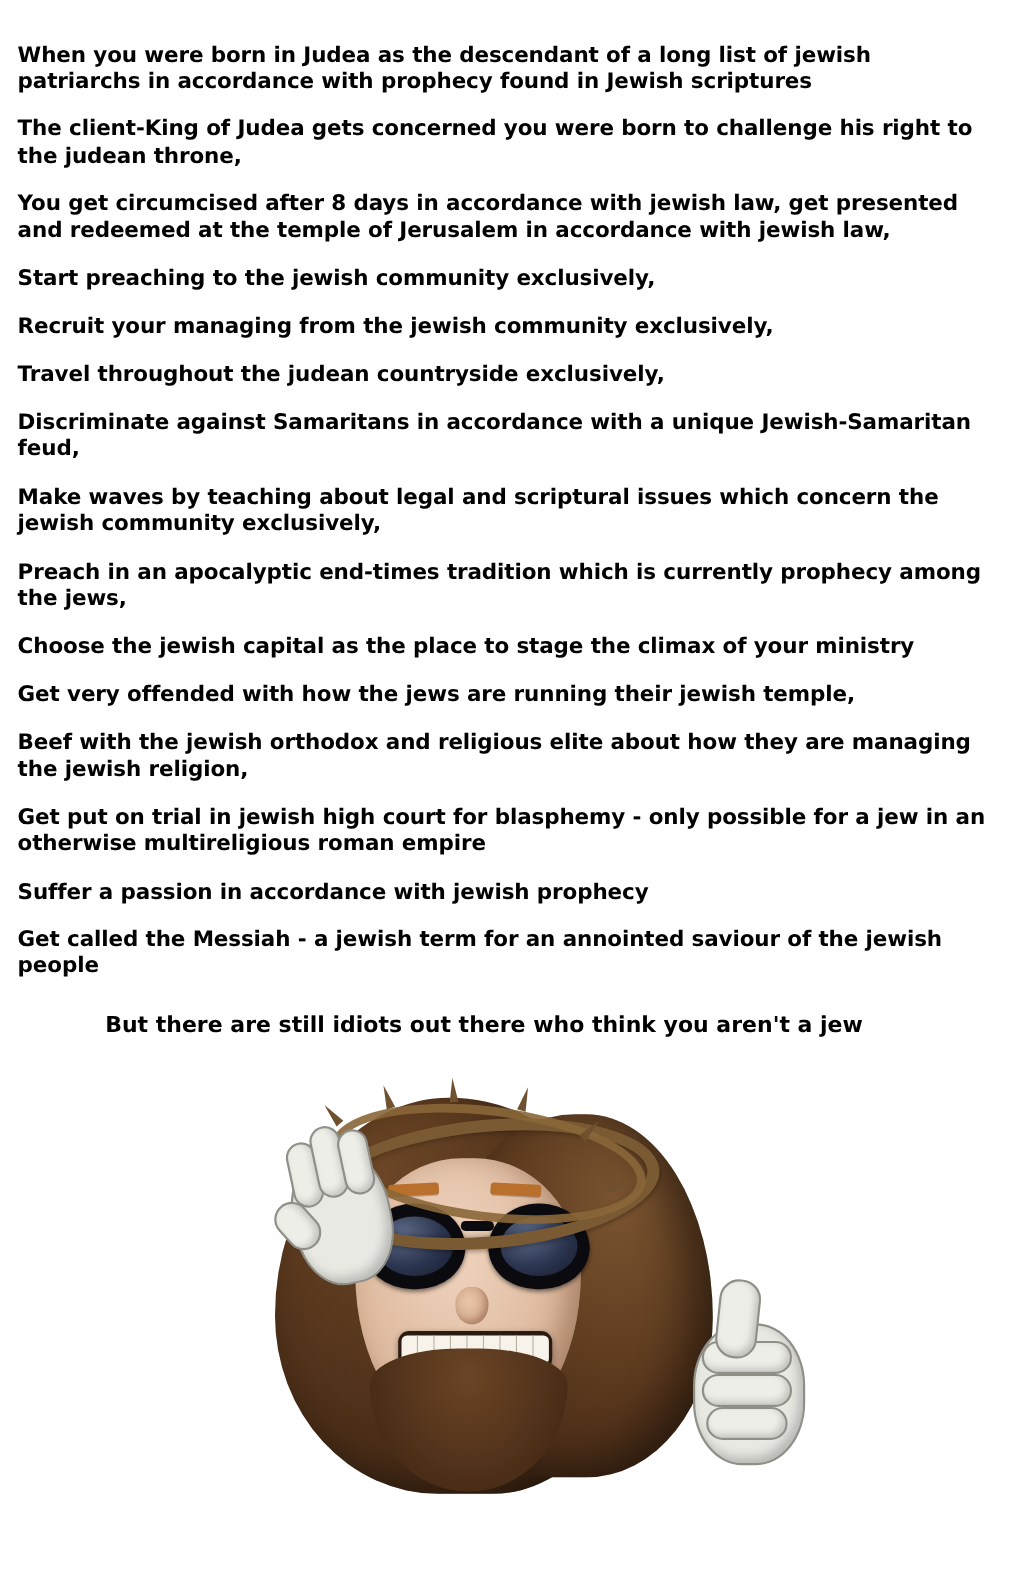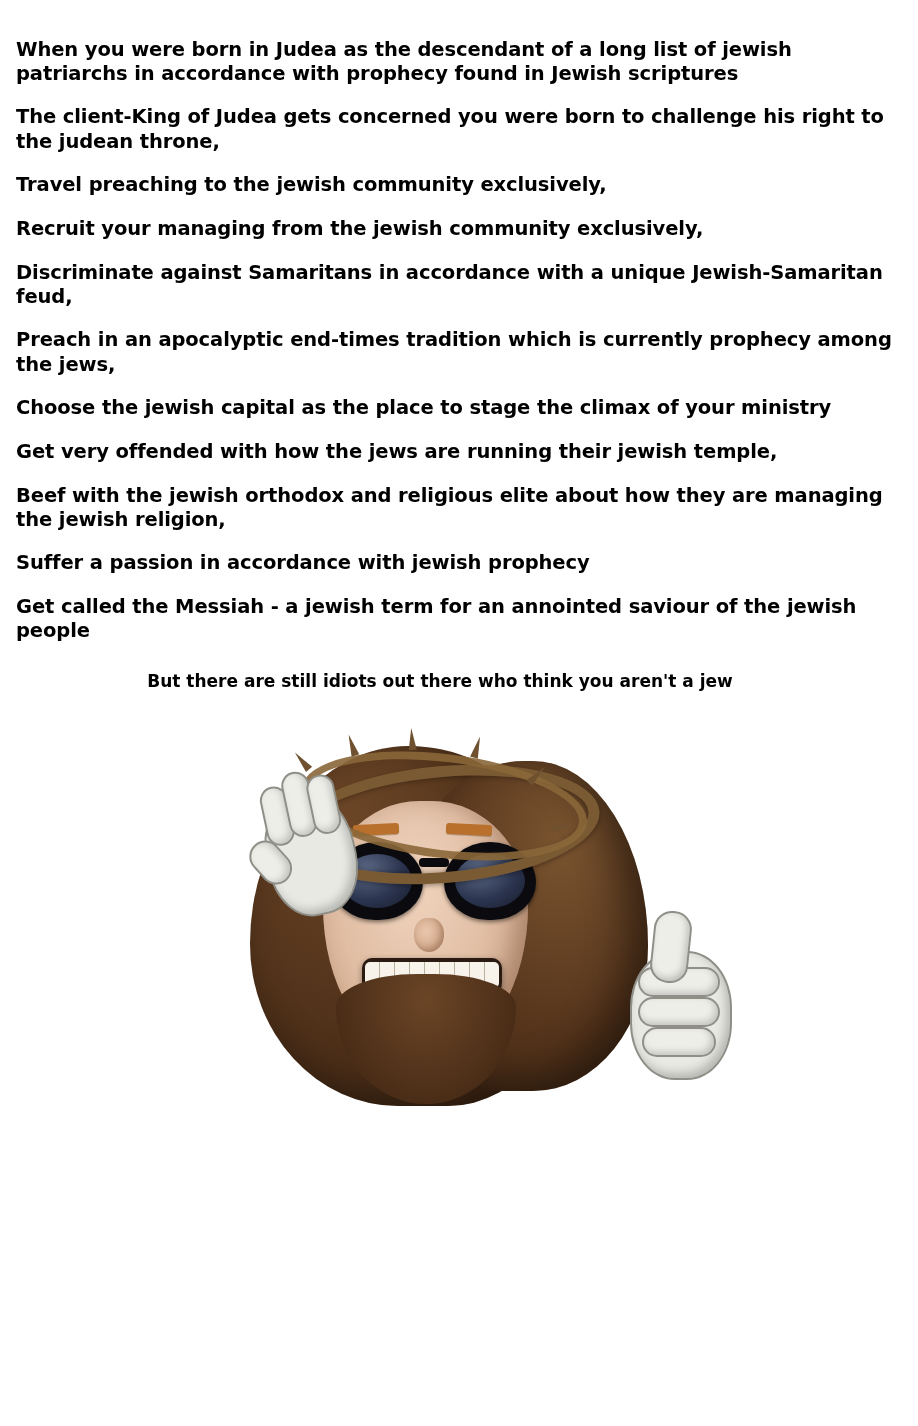--- a/index.html
+++ b/index.html
@@ -28,21 +28,21 @@
     font-size: 19.5px;
     font-weight: bold;
     line-height: 1.24;
     margin-bottom: 15px;
     letter-spacing: -0.1px;
   }
   .line:last-child {
     margin-bottom: 0;
   }
   .punchline {
-    font-size: 17px;
+    font-size: 20px;
     font-weight: bold;
     text-align: center;
     margin-top: 28px;
     margin-bottom: 0;
     padding-right: 40px;
   }
   .image-area {
     position: relative;
     width: 918px;
     height: 455px;
@@ -272,27 +272,31 @@
   }
 </style>
 </head>
 <body>
 
 <div class="meme-wrap">
 
   <div class="text-block">
     <p class="line">When you were born in Judea as the descendant of a long list of jewish patriarchs in accordance with prophecy found in Jewish scriptures</p>
     <p class="line">The client-King of Judea gets concerned you were born to challenge his right to the judean throne,</p>
-    <p class="line">Travel preaching to the jewish community exclusively,</p>
+    <p class="line">You get circumcised after 8 days in accordance with jewish law, get presented and redeemed at the temple of Jerusalem in accordance with jewish law,</p>
+    <p class="line">Start preaching to the jewish community exclusively,</p>
     <p class="line">Recruit your managing from the jewish community exclusively,</p>
+    <p class="line">Travel throughout the judean countryside exclusively,</p>
     <p class="line">Discriminate against Samaritans in accordance with a unique Jewish-Samaritan feud,</p>
+    <p class="line">Make waves by teaching about legal and scriptural issues which concern the jewish community exclusively,</p>
     <p class="line">Preach in an apocalyptic end-times tradition which is currently prophecy among the jews,</p>
     <p class="line">Choose the jewish capital as the place to stage the climax of your ministry</p>
     <p class="line">Get very offended with how the jews are running their jewish temple,</p>
     <p class="line">Beef with the jewish orthodox and religious elite about how they are managing the jewish religion,</p>
+    <p class="line">Get put on trial in jewish high court for blasphemy - only possible for a jew in an otherwise multireligious roman empire</p>
     <p class="line">Suffer a passion in accordance with jewish prophecy</p>
     <p class="line">Get called the Messiah - a jewish term for an annointed saviour of the jewish people</p>
     <p class="punchline">But there are still idiots out there who think you aren't a jew</p>
   </div>
 
   <div class="image-area">
     <div class="figure">
 
       <div class="hair"></div>
       <div class="hair right"></div>

